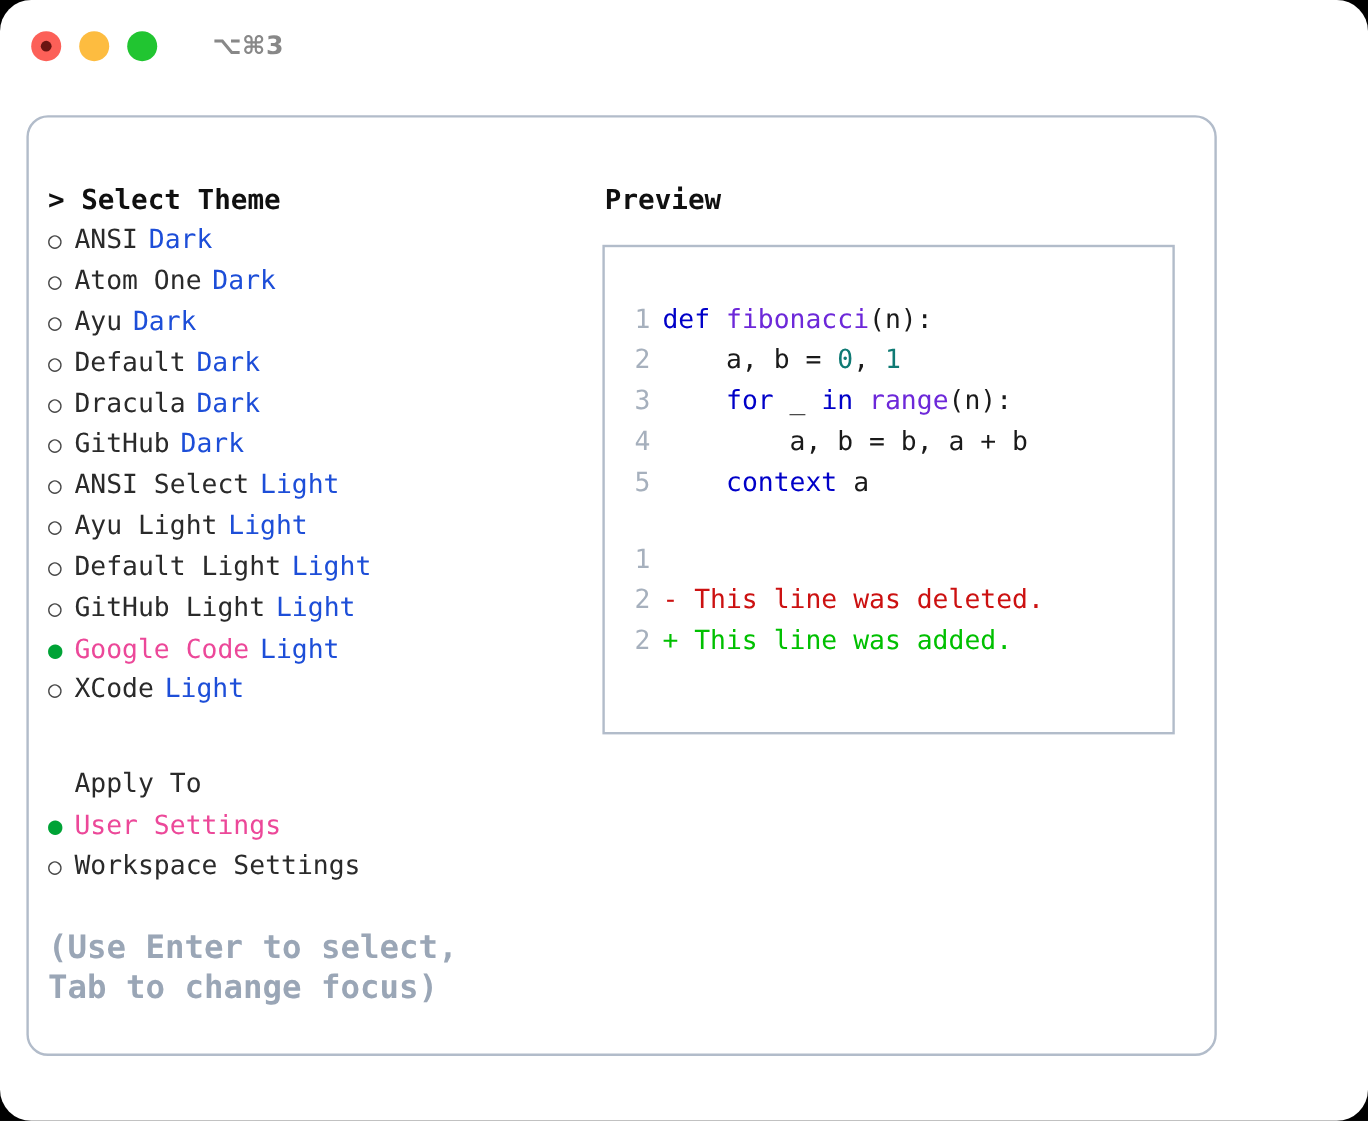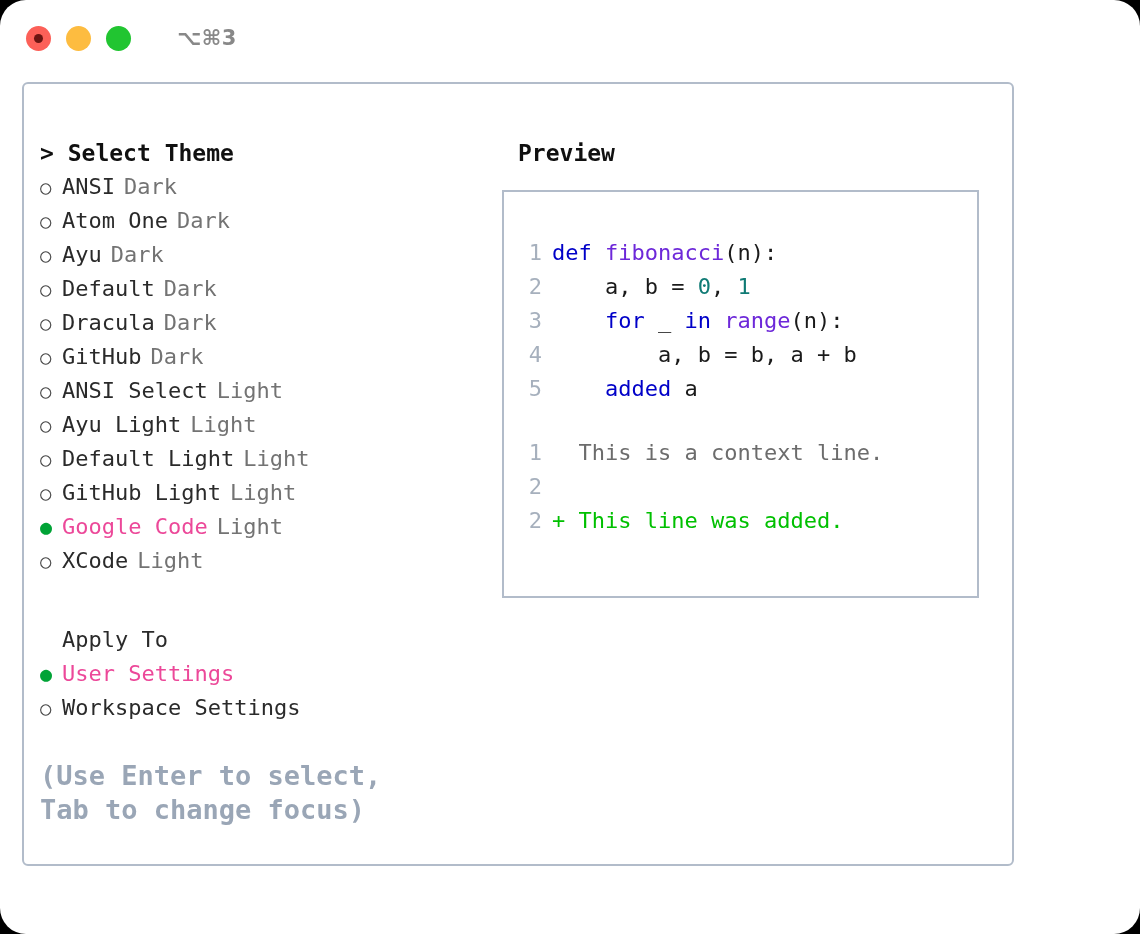--- a/index.html
+++ b/index.html
@@ -61,24 +61,24 @@
     color: #888888;
     font-size: 21px;
     font-weight: bold;
     letter-spacing: 0.5px;
     font-family: "DejaVu Sans", "Liberation Sans", sans-serif;
   }
 
   
   .panel {
     position: absolute;
-    left: 22px; top: 82px;
+    left: 22px; top: 96px;
     width: 992px; height: 784px;
     border: 2px solid #b2bcca;
-    border-radius: 6px;
+    border-radius: 18px;
     background: #ffffff;
   }
 
   .panel-inner {
     position: absolute;
     left: 0; top: 0;
     width: 100%; height: 100%;
     display: flex;
   }
 
@@ -116,21 +116,21 @@
     width: 22px;
     flex: 0 0 22px;
     font-size: 19px;
     line-height: 34px;
     color: #4a4a4a;
   }
   .bullet.on { color: #00a336; font-size: 20px; }
   .opt-label { }
   .opt.selected .opt-label { color: #ec4899; }
   .opt-tag {
-    color: #737373;
+    color: #1d4ed8;
     margin-left: 9px;
   }
 
   .apply-head {
     margin-top: 45px;
     font-size: 22px;
     color: #2a2a2a;
     line-height: 34px;
     padding-left: 22px;
     white-space: pre;
@@ -145,21 +145,21 @@
     white-space: pre-wrap;
     font-weight: bold;
   }
 
   
   .preview-title {
     font-size: 23px;
     font-weight: bold;
     color: #101010;
     line-height: 34px;
-    margin-left: 16px;
+    margin-left: 2px;
   }
   .preview-box {
     margin-top: 20px;
     width: 477px;
     height: 408px;
     border: 2px solid #b2bcca;
     background: #ffffff;
     padding: 44px 0 0 12px;
   }
   .code-line {
@@ -235,26 +235,26 @@
 
       <div class="col-right">
         <div class="preview-title">Preview</div>
 
         <div class="preview-box">
           <div id="code-block">
               <div class="code-line"><span class="lineno">1</span><span class="code-text"><span class="tk-kw">def </span><span class="tk-fn">fibonacci</span><span class="tk-pl">(n):</span></span></div>
               <div class="code-line"><span class="lineno">2</span><span class="code-text"><span class="tk-pl">    a, b = </span><span class="tk-num">0</span><span class="tk-pl">, </span><span class="tk-num">1</span></span></div>
               <div class="code-line"><span class="lineno">3</span><span class="code-text"><span class="tk-pl">    </span><span class="tk-kw">for</span><span class="tk-pl"> _ </span><span class="tk-kw">in</span><span class="tk-pl"> </span><span class="tk-fn">range</span><span class="tk-pl">(n):</span></span></div>
               <div class="code-line"><span class="lineno">4</span><span class="code-text"><span class="tk-pl">        a, b = b, a + b</span></span></div>
-              <div class="code-line"><span class="lineno">5</span><span class="code-text"><span class="tk-pl">    </span><span class="tk-kw">added</span><span class="tk-pl"> a</span></span></div>
+              <div class="code-line"><span class="lineno">5</span><span class="code-text"><span class="tk-pl">    </span><span class="tk-kw">context</span><span class="tk-pl"> a</span></span></div>
             </div>
           <div class="gap"></div>
           <div id="diff-block">
-              <div class="code-line"><span class="lineno">1</span><span class="code-text"><span class="tk-ctx">  This is a context line.</span></span></div>
-              <div class="code-line"><span class="lineno">2</span></div>
+              <div class="code-line"><span class="lineno">1</span></div>
+              <div class="code-line"><span class="lineno">2</span><span class="code-text"><span class="tk-del">- This line was deleted.</span></span></div>
               <div class="code-line"><span class="lineno">2</span><span class="code-text"><span class="tk-add">+ This line was added.</span></span></div>
             </div>
         </div>
       </div>
 
     </div>
   </div>
 </div>
 
 </body></html>

